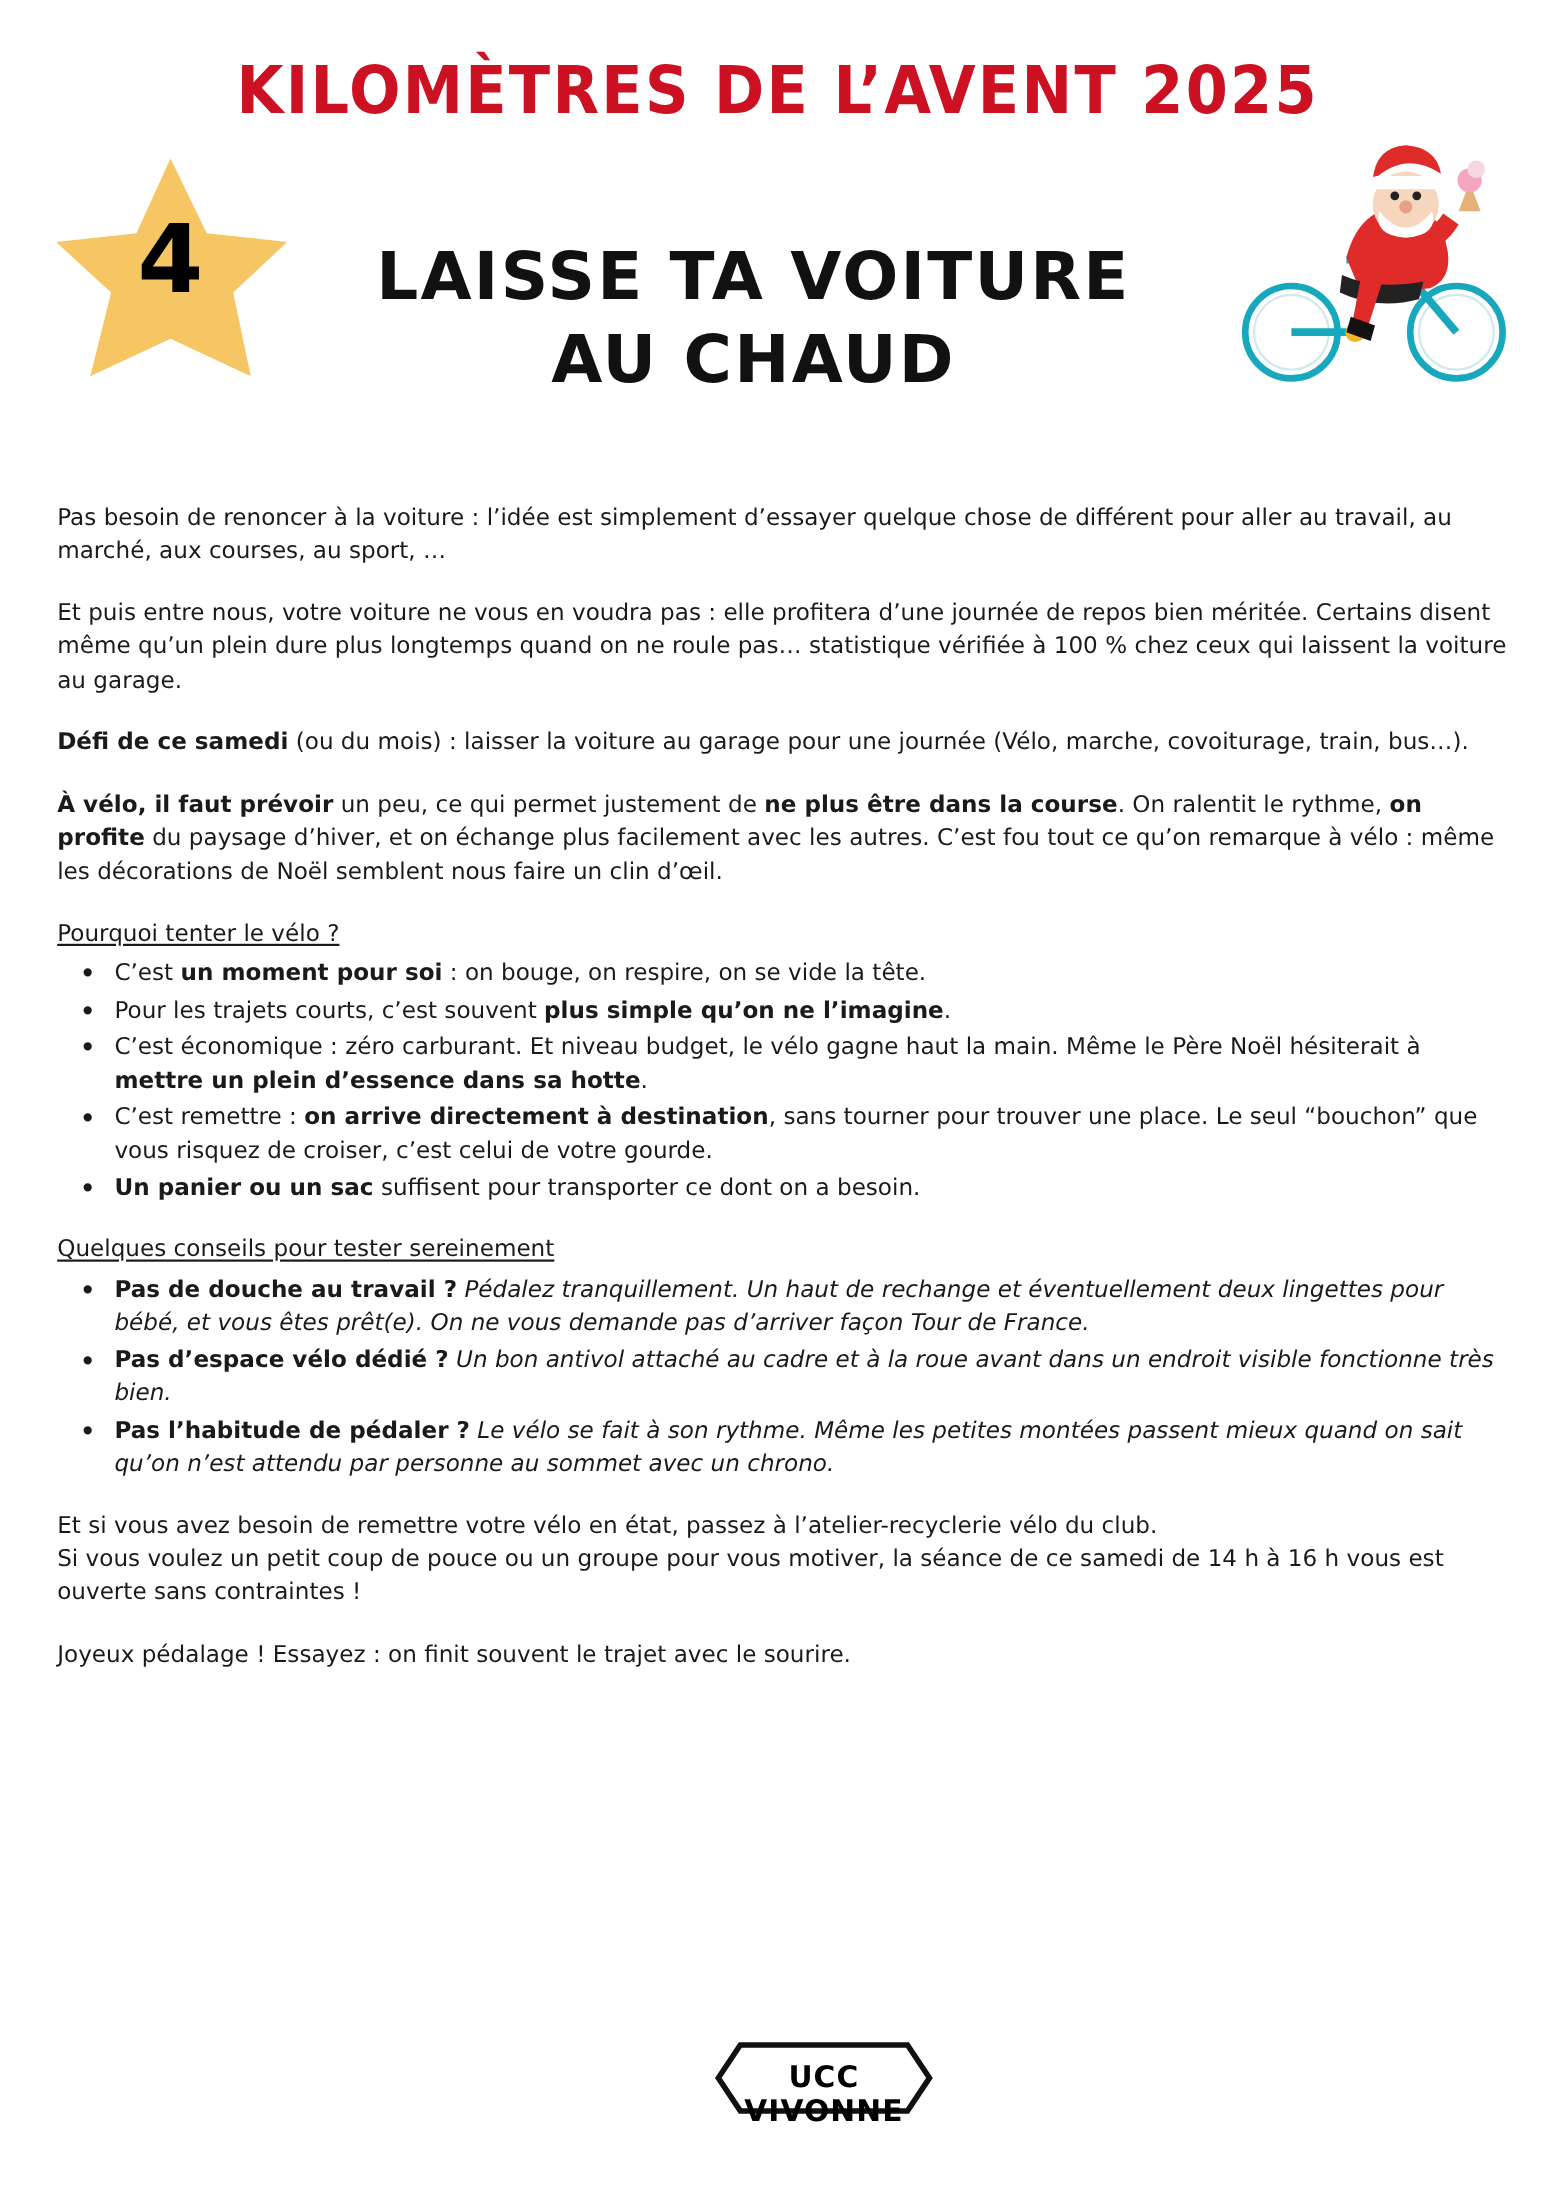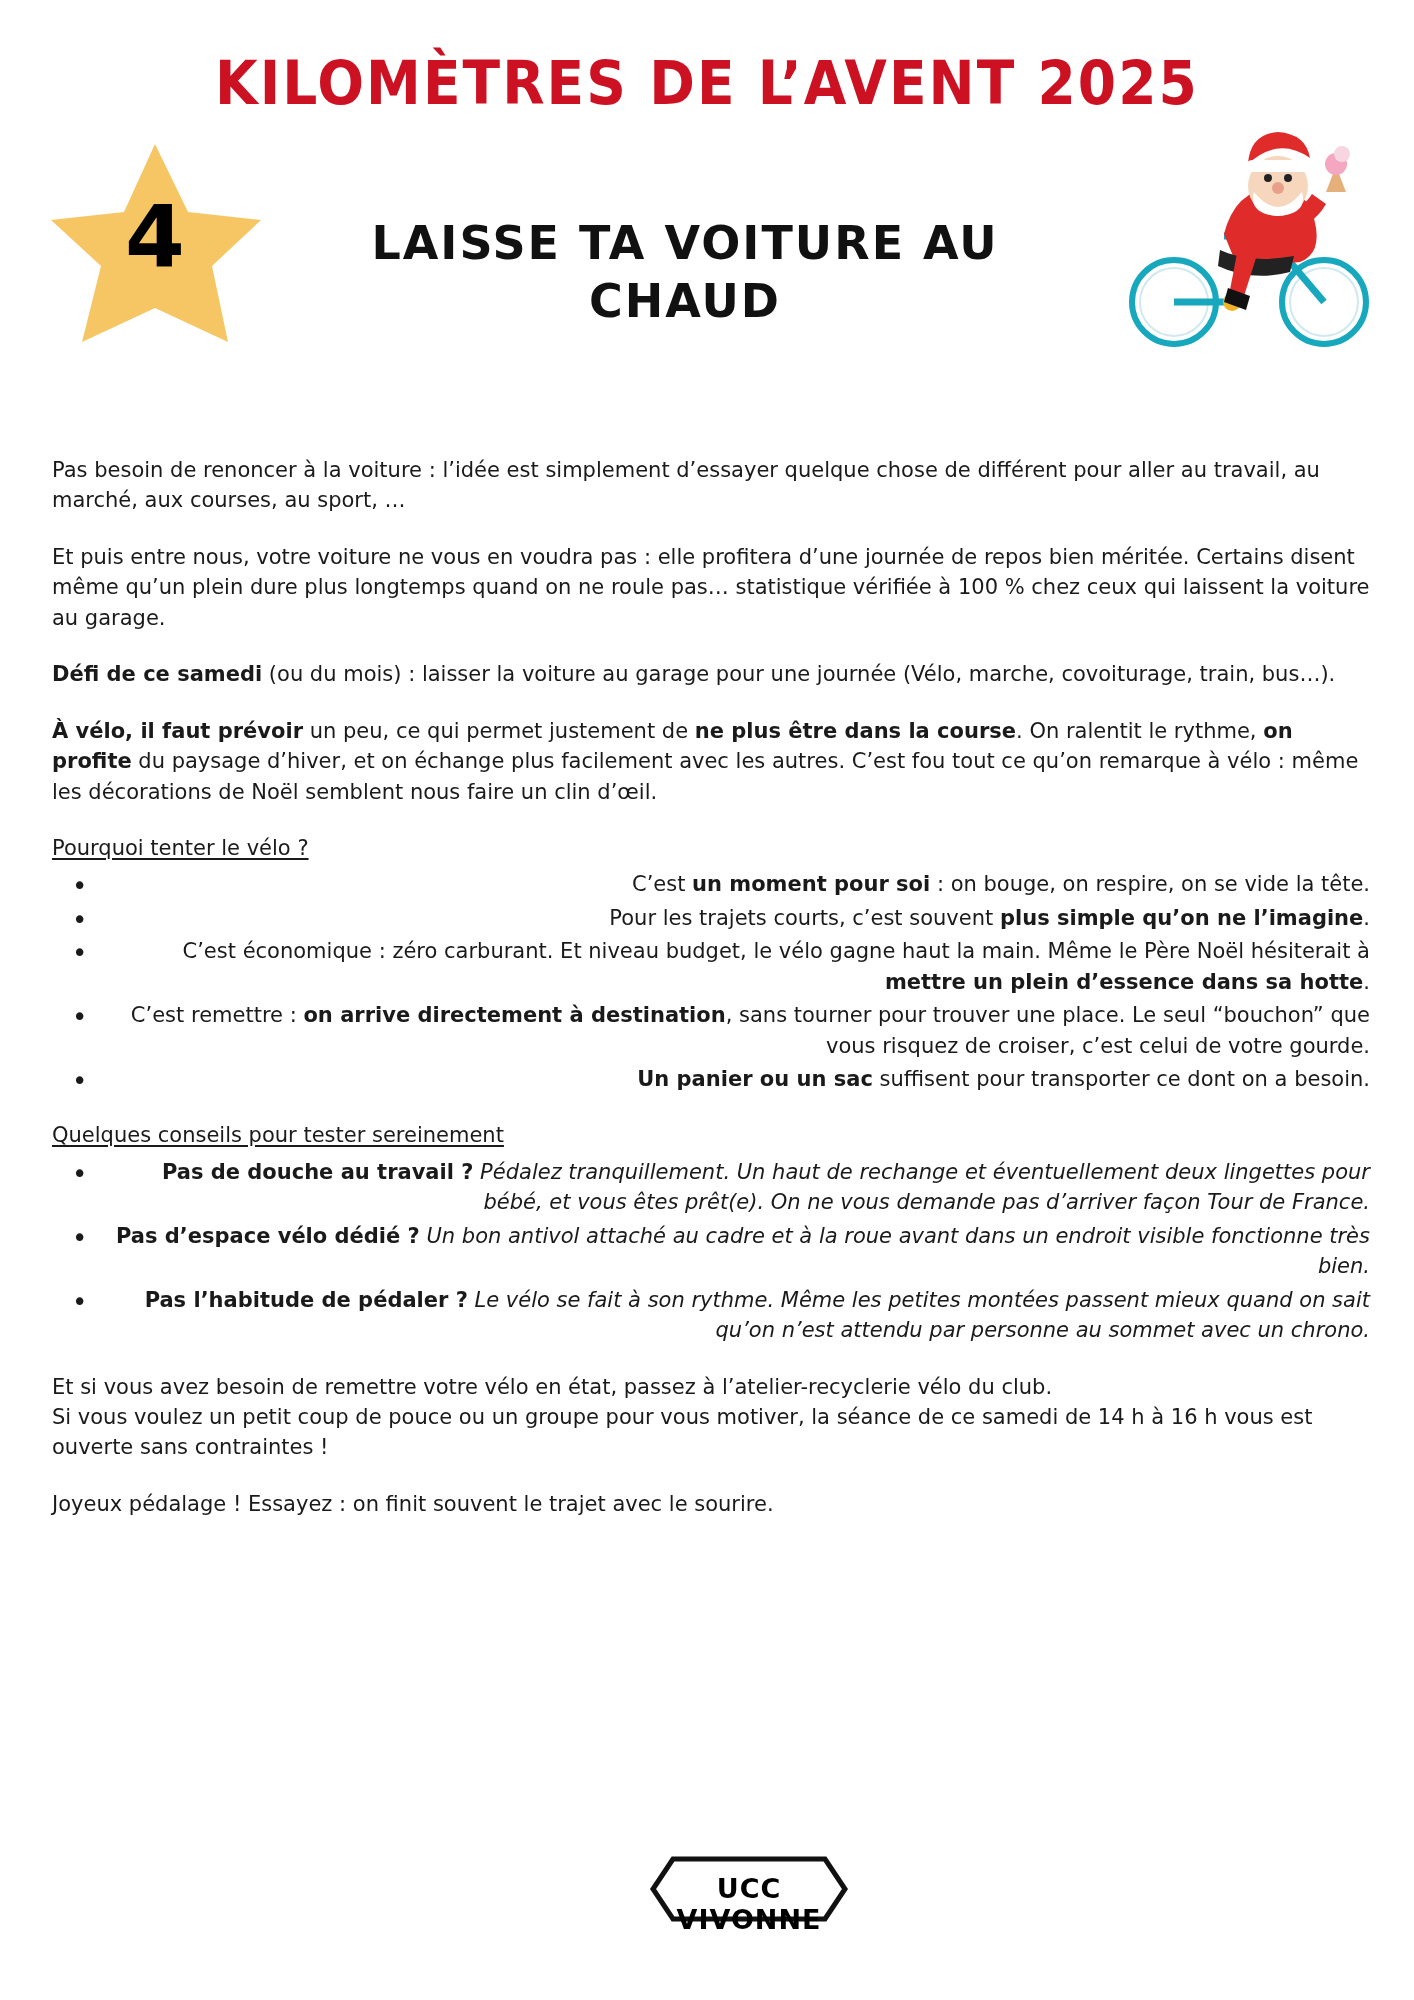--- a/index.html
+++ b/index.html
@@ -62,21 +62,21 @@
     color: #000;
     font-family: "DejaVu Sans", sans-serif;
   }
 
   .headline {
     position: absolute;
     left: 290px;
     top: 215px;
     width: 790px;
     text-align: center;
-    font-size: 46px;
+    font-size: 60px;
     line-height: 1.25;
     font-weight: bold;
     color: #111;
     text-transform: uppercase;
     letter-spacing: 2px;
   }
 
   .santa {
     position: absolute;
     right: 26px;
@@ -102,21 +102,20 @@
   b, .b { font-weight: bold; }
   .section-head {
     margin: 0 0 6px 0;
     text-decoration: underline;
     text-underline-offset: 3px;
   }
   ul {
     margin: 0 0 26px 0;
     padding-left: 46px;
     list-style: none;
-    text-align: right;
   }
   li {
     position: relative;
     margin: 0 0 3px 0;
     padding-left: 6px;
   }
   li::before {
     content: "\2022";
     position: absolute;
     left: -26px;

